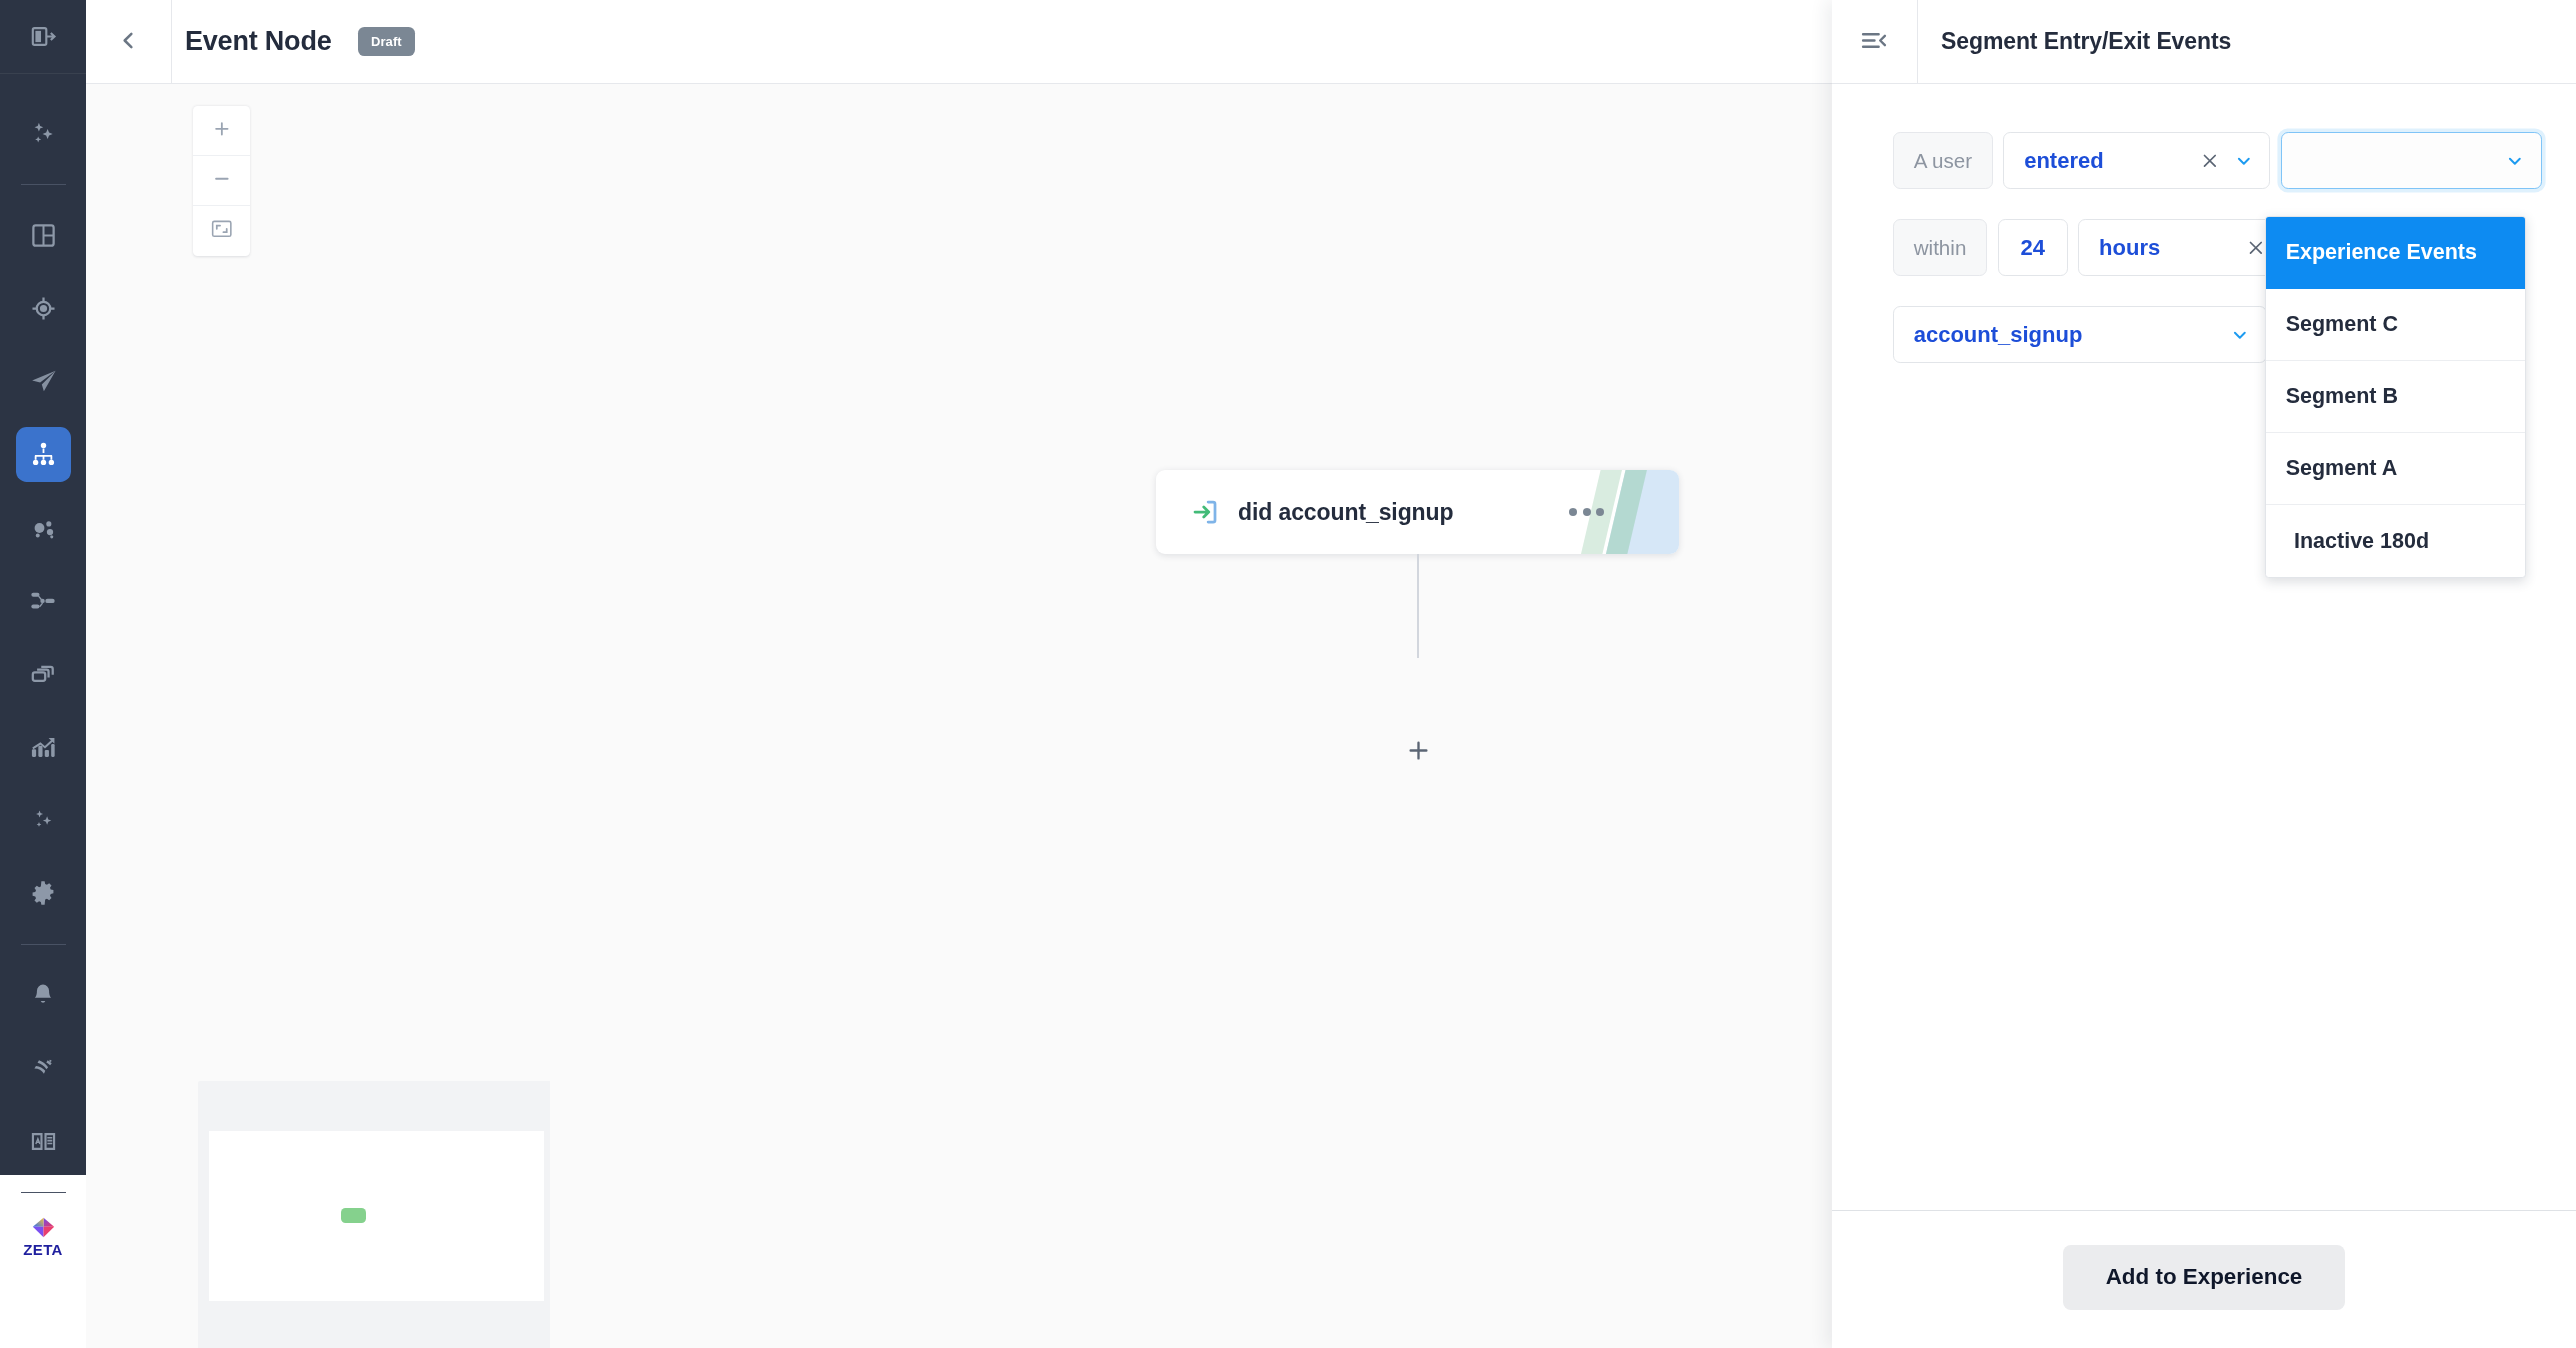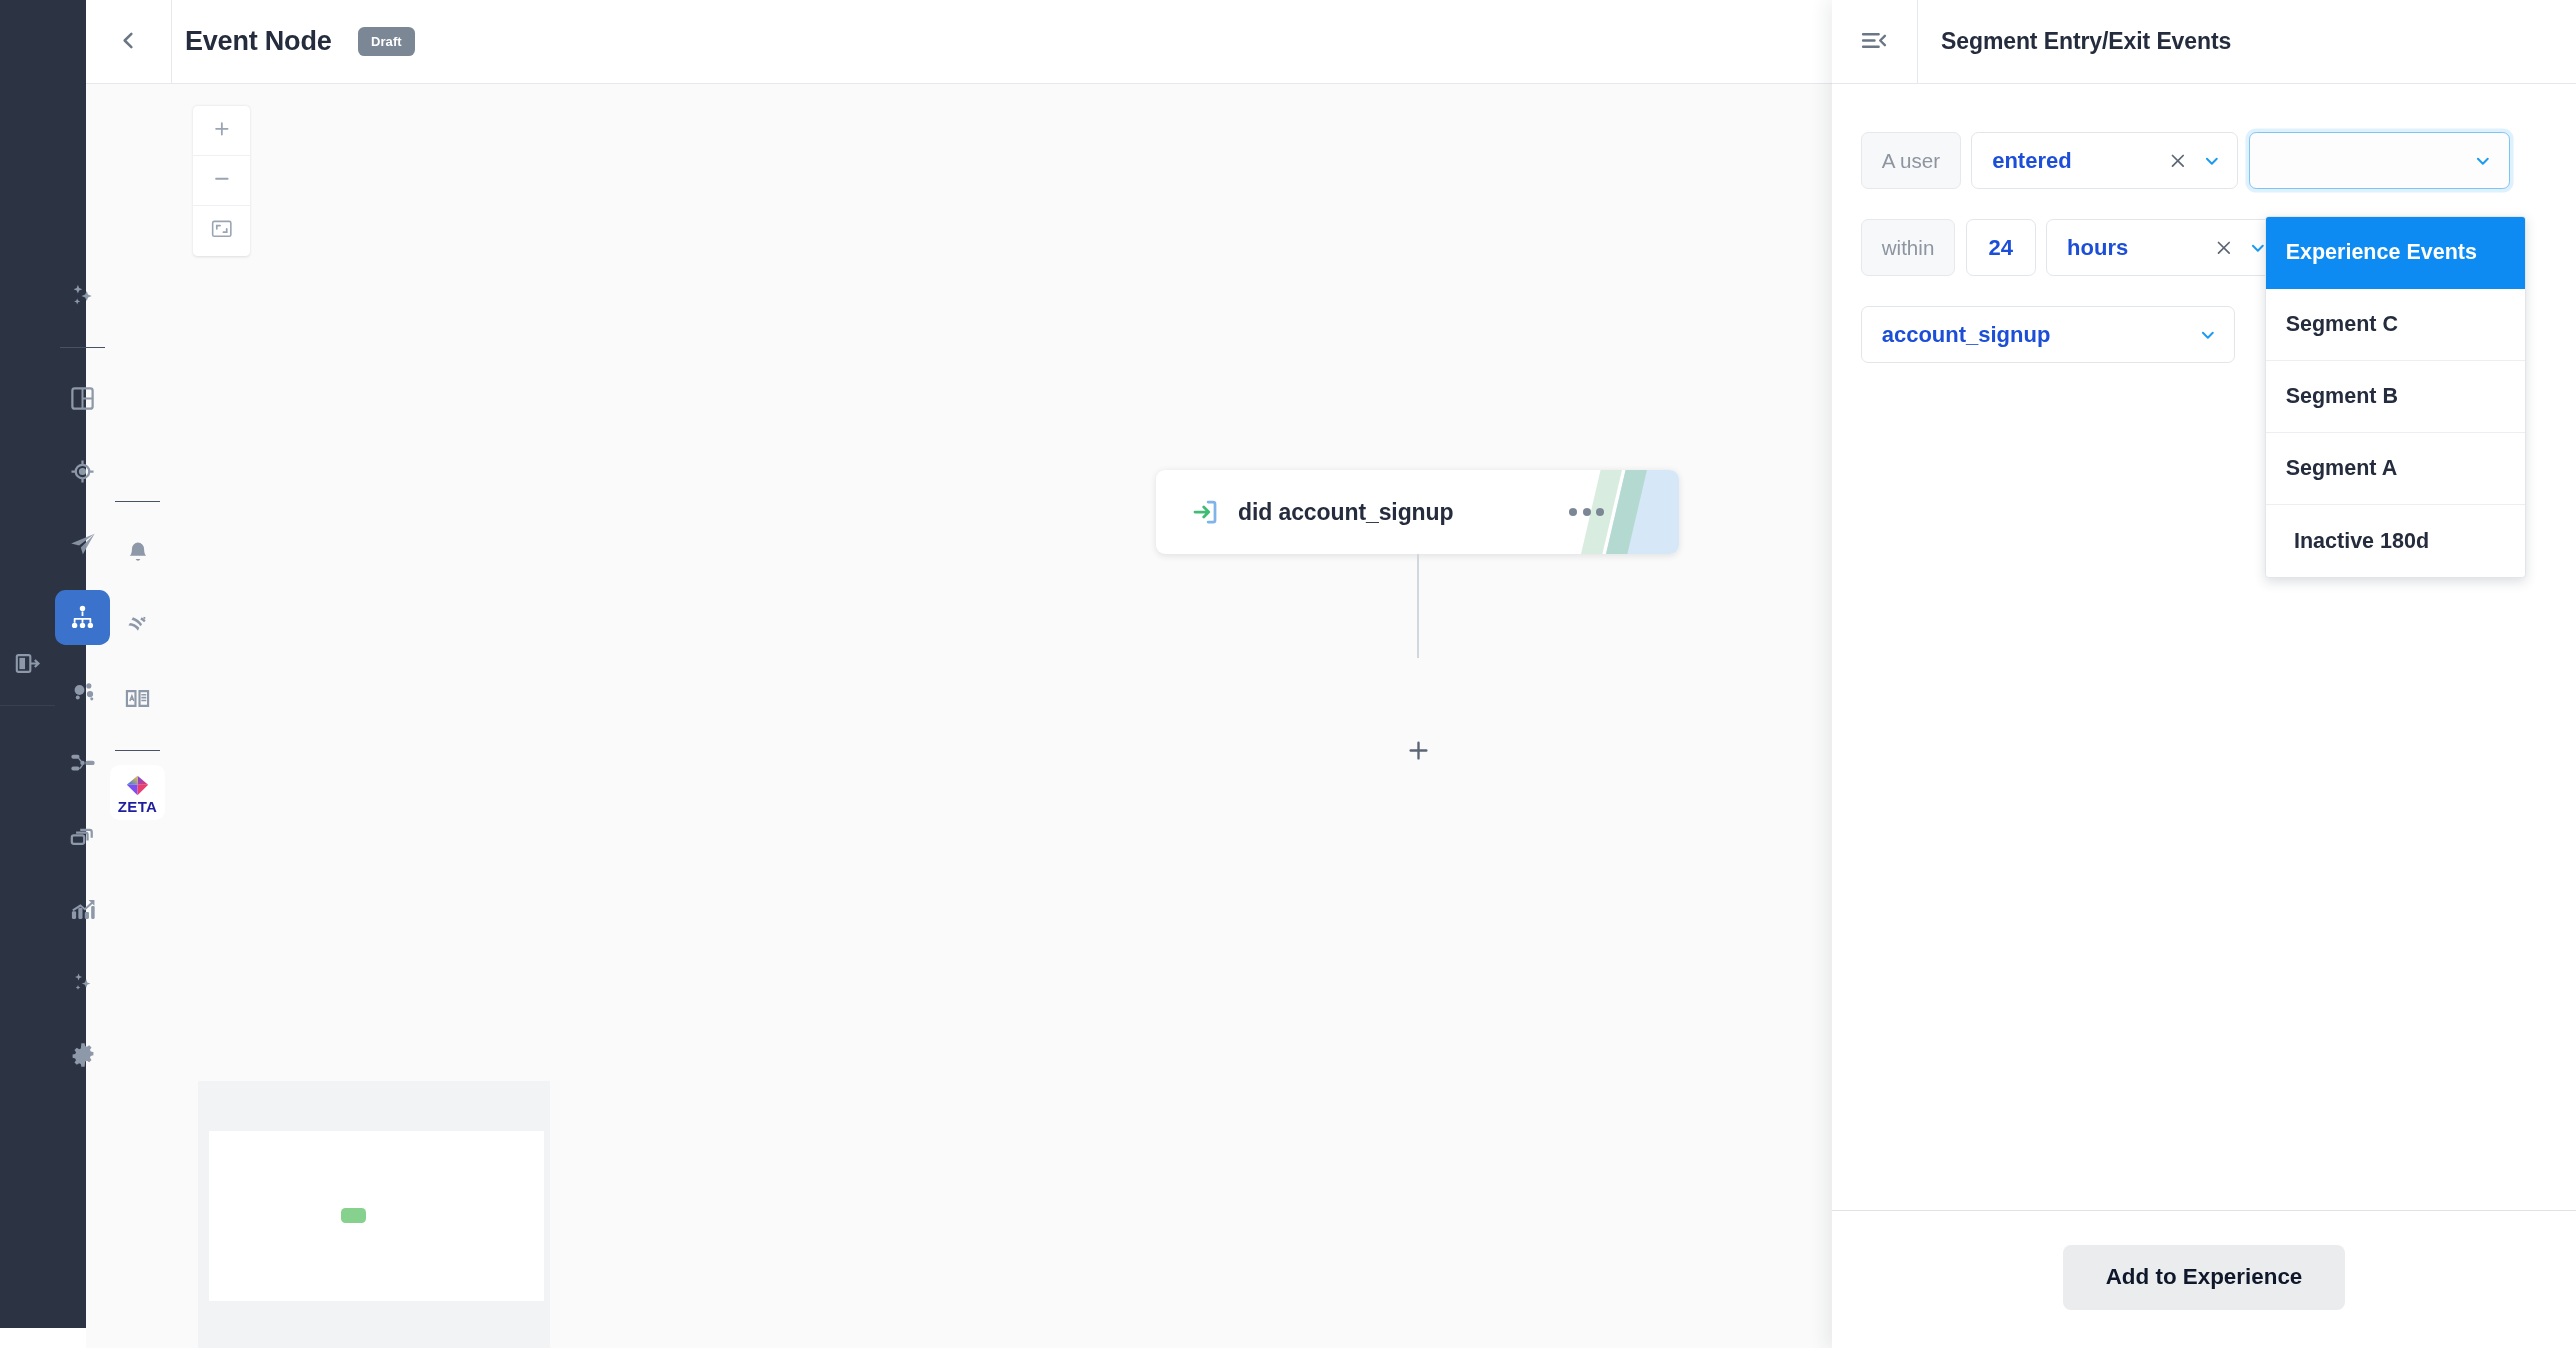--- a/index.html
+++ b/index.html
@@ -5,22 +5,22 @@
   * { box-sizing: border-box; margin: 0; padding: 0; }
   html, body {
     width: 2576px; height: 1349px;
     font-family: "Liberation Sans", sans-serif;
     background: #ffffff; overflow: hidden;
   }
   #app { position: relative; width: 2576px; height: 1349px; display: flex; }
 
   
   .rail {
-    width: 86px; height: 1328px; background: #2c3444;
-    display: flex; flex-direction: row; align-items: center;
+    width: 86px; height: 1175px; background: #2c3444;
+    display: flex; flex-direction: column; align-items: center;
     flex: 0 0 86px; position: relative; z-index: 30;
   }
   .rail-top {
     height: 84px; width: 86px; display: flex; align-items: center; justify-content: center;
     border-bottom: 0.9px solid #39414f;
   }
   .rail-mid { flex: 1 1 auto; display: flex; flex-direction: column; align-items: center; padding-top: 23px; }
   .rail-bot { display: flex; flex-direction: column; align-items: center; padding-bottom: 21.5px; }
   .rail-btn {
     width: 55px; height: 55px; margin: 9px 0; border-radius: 10.7px;
@@ -127,21 +127,21 @@
   .panel-collapse {
     width: 86px; height: 84px; display: flex; align-items: center; justify-content: center;
     border-right: 0.9px solid #e6e8ec; cursor: pointer; color: #6b7684;
   }
   .panel-title {
     font-size: 23px; font-weight: 600; color: #242c3d; margin-left: 23px; letter-spacing: -0.1px;
   }
 
   .panel-body { flex: 1 1 auto; position: relative; padding: 48px 0 0 29px; }
 
-  .form-row { display: flex; align-items: center; gap: 10.7px; margin-bottom: 30px; }
+  .form-row { display: flex; align-items: center; gap: 10.7px; margin-bottom: 30px; margin-left: 32px; }
 
   .pill-static {
     height: 57px; background: #f7f8f9; border: 0.9px solid #e6e8ec; border-radius: 7.2px;
     display: flex; align-items: center; padding: 0 19.7px;
     font-size: 20.6px; color: #8d95a1;
   }
   .sel {
     height: 57px; background: #ffffff; border: 0.9px solid #e2e5e9; border-radius: 7.2px;
     display: flex; align-items: center; padding: 0 16px 0 19.7px;
     font-size: 22px; color: #1d4ed8; font-weight: 600; cursor: pointer; position: relative;

